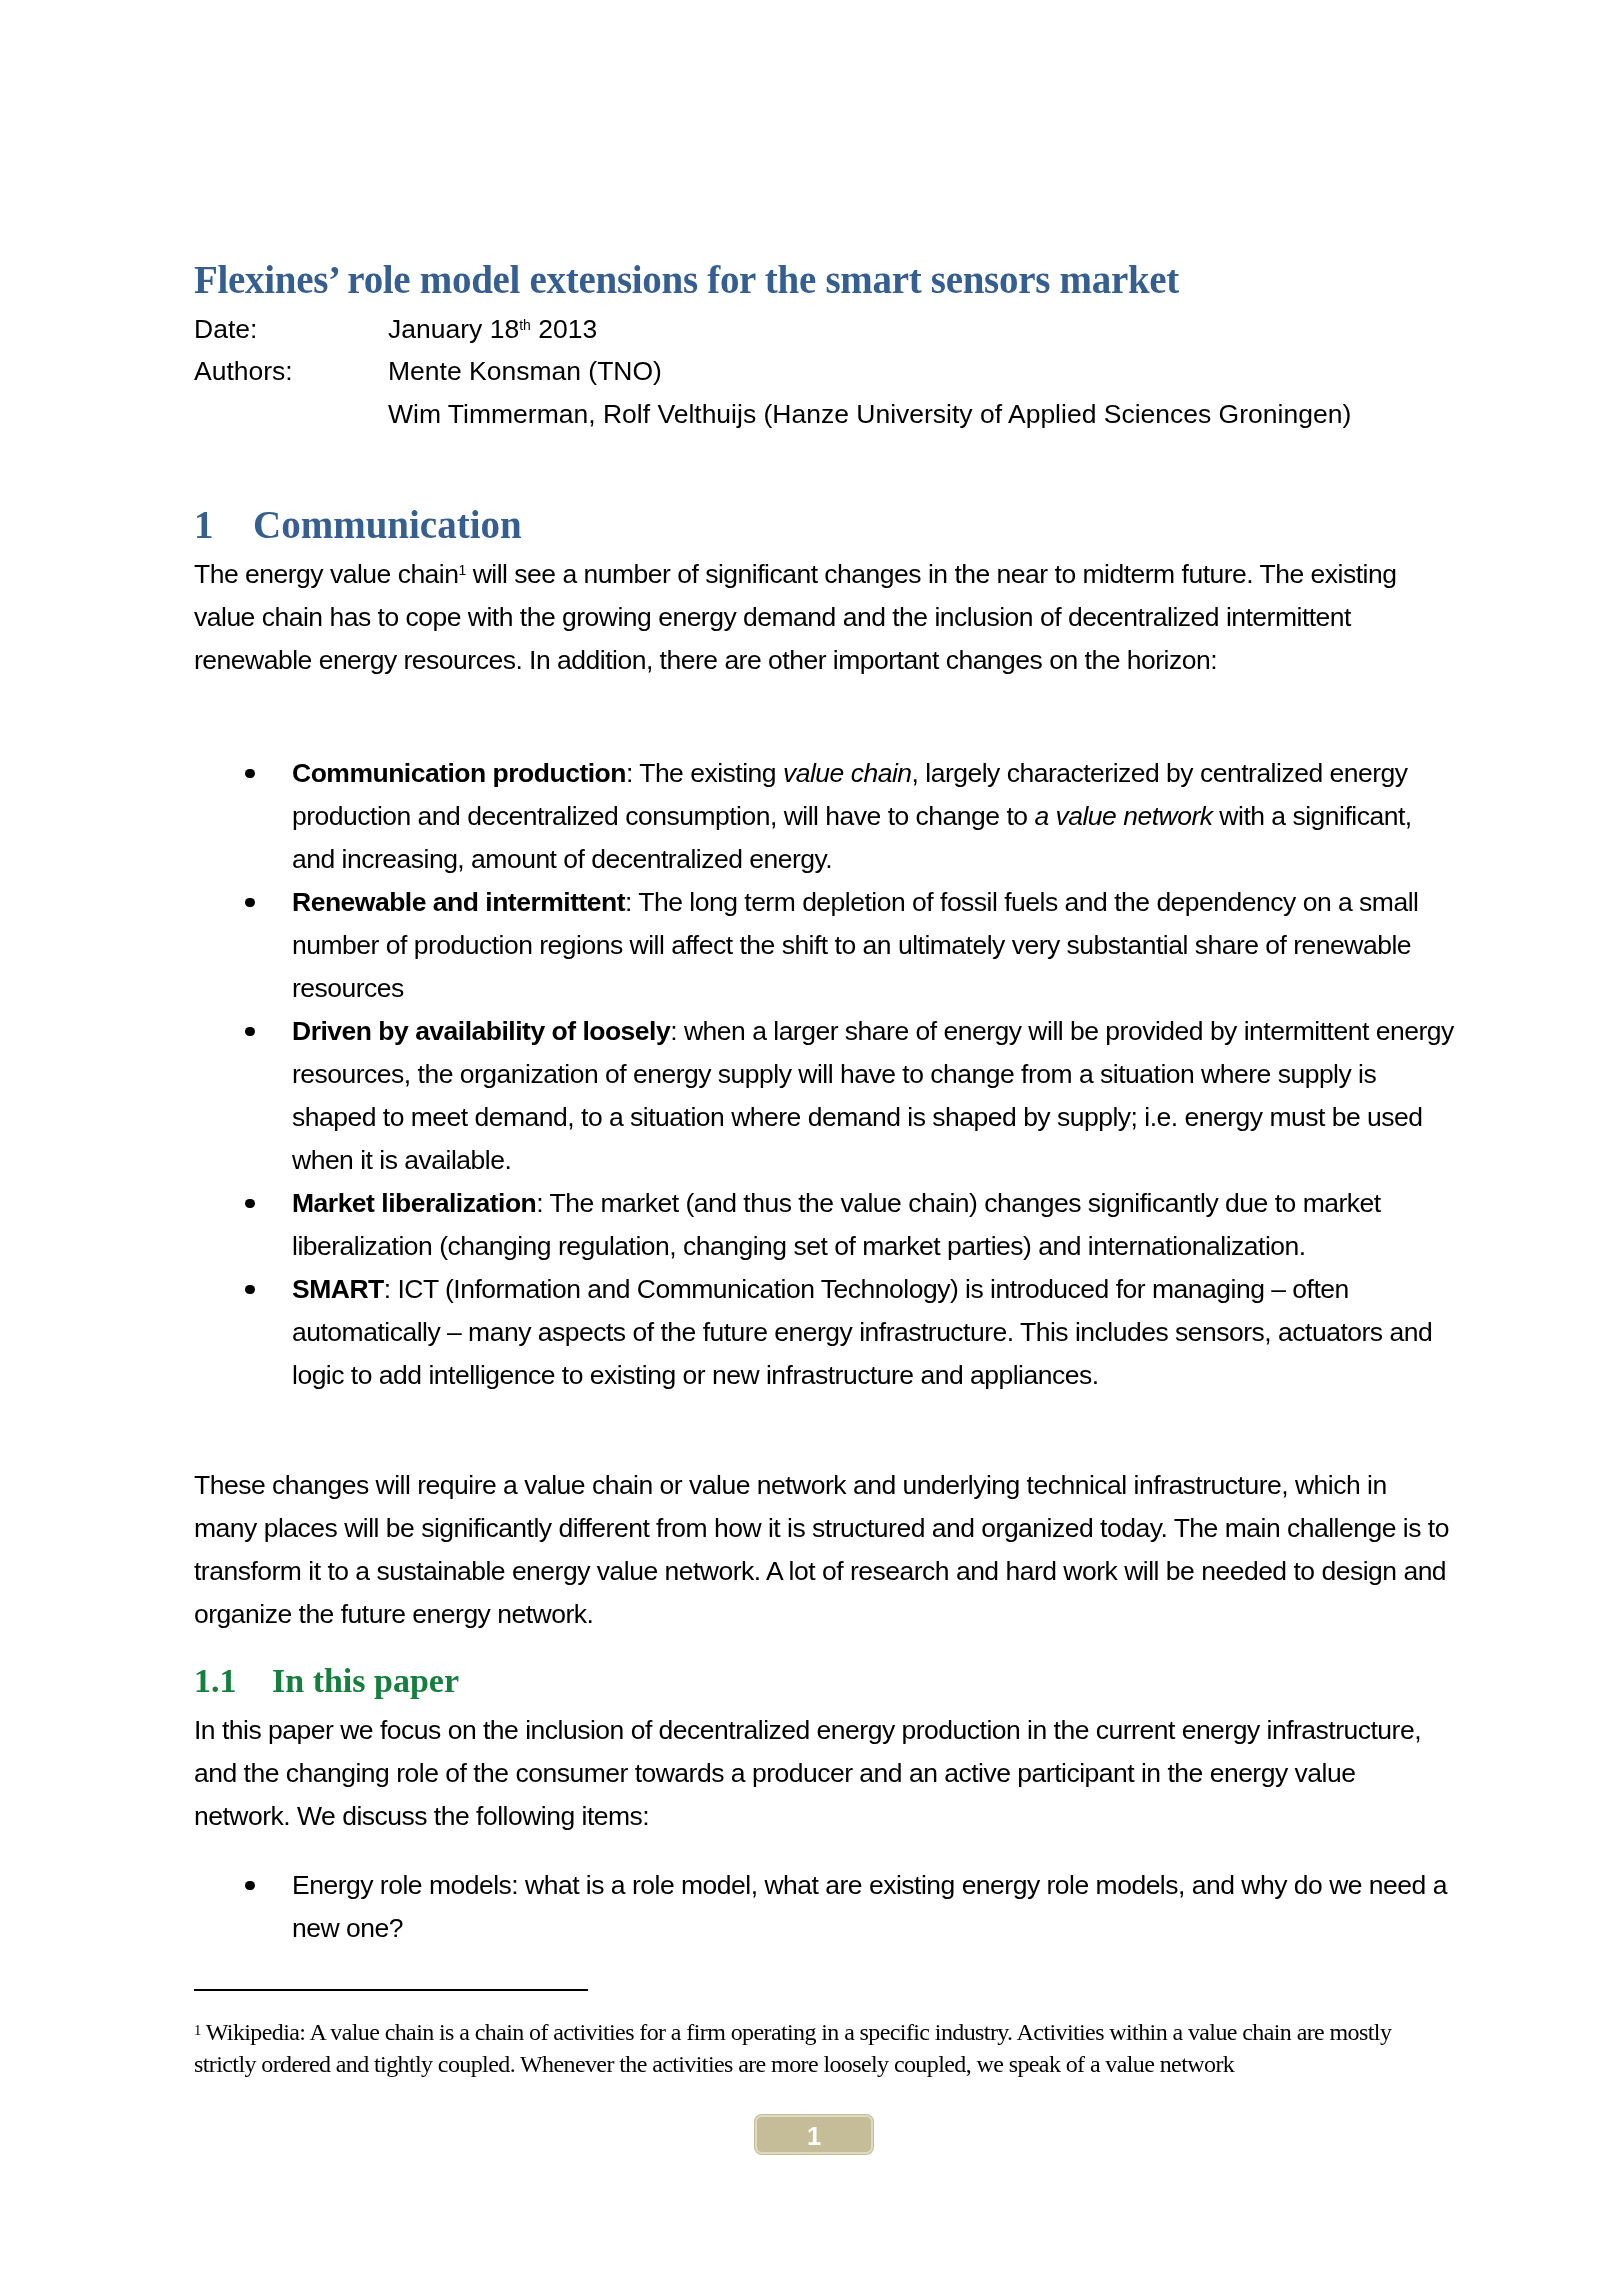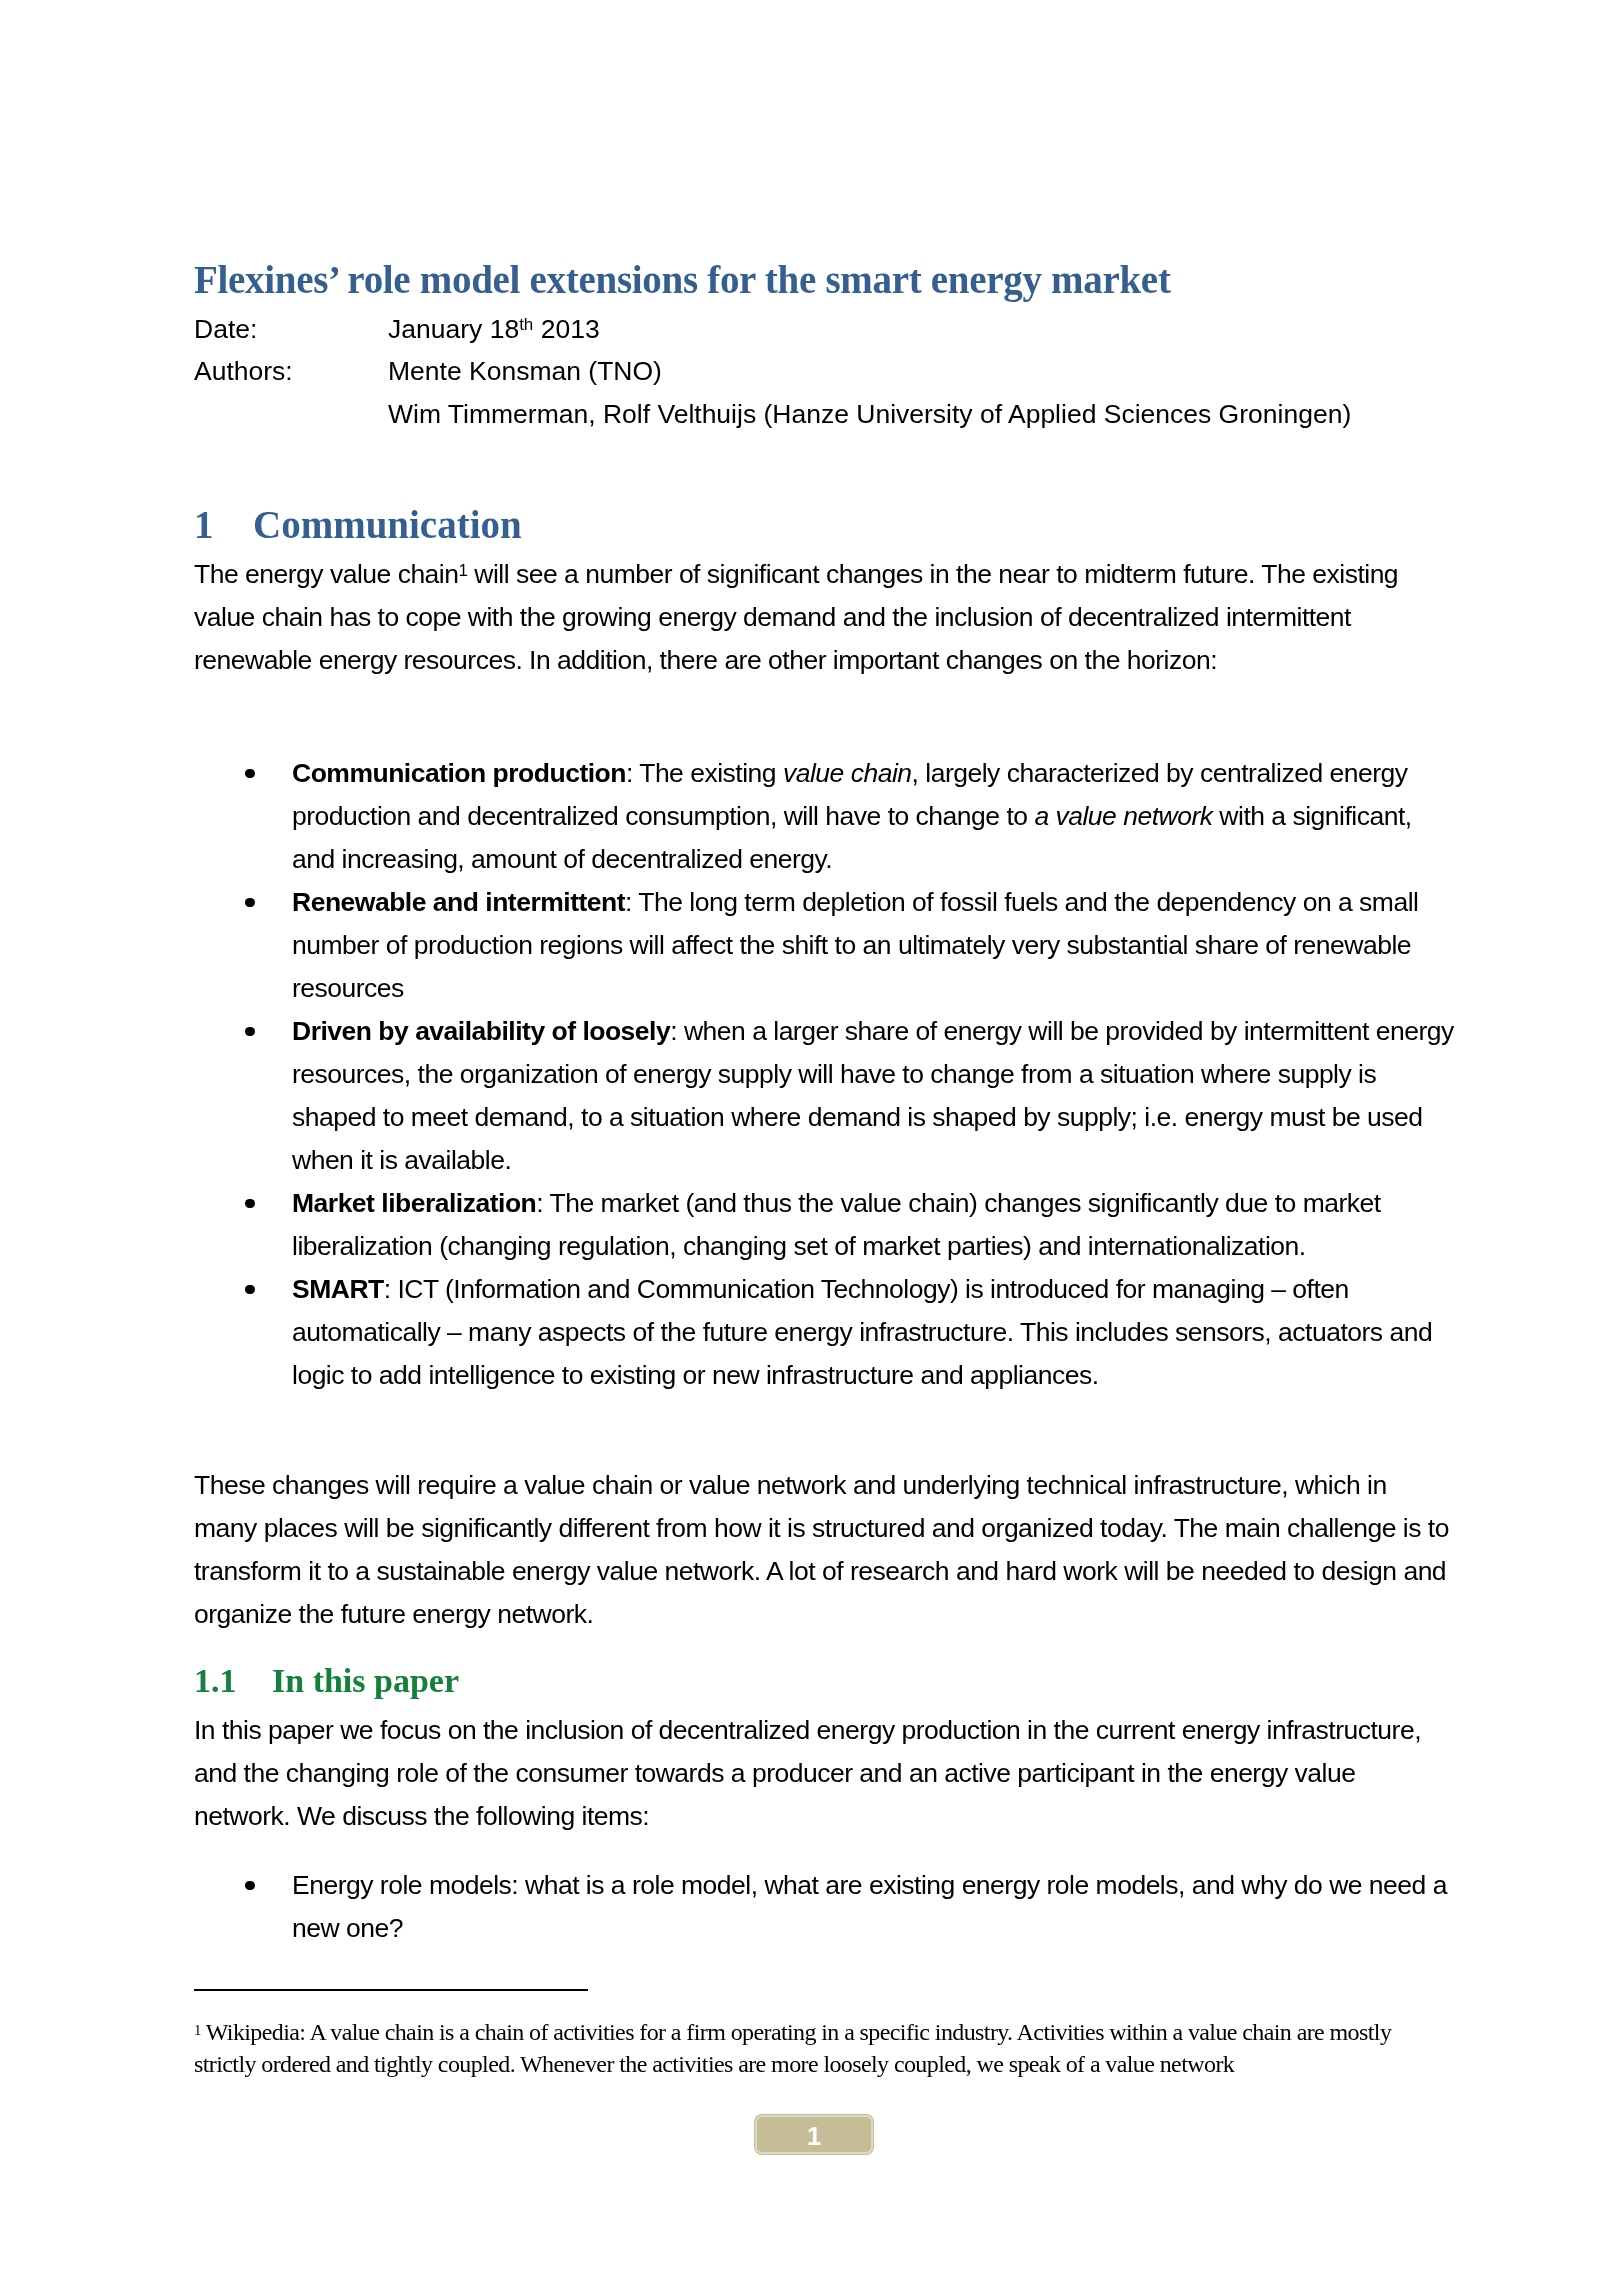--- a/index.html
+++ b/index.html
@@ -2,21 +2,21 @@
 <html><head>
 <meta charset="utf-8">
 <style>
   html, body { margin:0; padding:0; background:#ffffff; }
   body { width:1621px; height:2293px; position:relative; overflow:hidden;
          font-family:"Liberation Sans", "DejaVu Sans", sans-serif; color:#000; }
   .title { position:absolute; left:194px; top:257px; font-family:"Liberation Serif", serif;
            font-weight:bold; font-size:39px; color:#365f91; white-space:nowrap; letter-spacing:-0.3px; }
   .meta { position:absolute; left:194px; font-size:26.5px; line-height:42px; white-space:nowrap; }
   .meta .lbl { display:inline-block; width:194px; }
-  sup { font-size:17px; vertical-align:top; position:relative; top:-3.9px; }
+  sup { font-size:14px; vertical-align:top; position:relative; top:-3.9px; }
   .h1 { position:absolute; left:194px; top:502px; font-family:"Liberation Serif", serif;
         font-weight:bold; font-size:39px; color:#365f91; white-space:nowrap; }
   .h1 .num { display:inline-block; width:59px; }
   .h2 { position:absolute; left:194px; top:1662px; font-family:"Liberation Serif", serif;
         font-weight:bold; font-size:34px; color:#15803d; white-space:nowrap; }
   .h2 .num { display:inline-block; width:78px; }
   .para { position:absolute; left:194px; width:1255px; font-size:26.5px; line-height:43px; letter-spacing:-0.5px; }
   .bullets { position:absolute; left:194px; width:1264px; margin:0; padding:0; list-style:none; font-size:26.5px; line-height:43px; letter-spacing:-0.5px; }
   .bullets li { position:relative; padding-left:98px; }
   .bullets li .dot { position:absolute; left:51px; top:16.7px; width:9.8px; height:9.8px; border-radius:50%; background:#000; }
@@ -24,21 +24,21 @@
   .footnote { position:absolute; left:194px; top:2016px; width:1264px; font-family:"Liberation Serif", serif;
               font-size:24px; line-height:32px; letter-spacing:-0.6px; }
   .footnote sup { font-size:14.7px; top:-2px; }
   .page-num { position:absolute; left:755px; top:2115px; width:118px; height:39px; background:#c4bd97;
               border:2px solid #ddd9c3; border-radius:6.9px; box-shadow:0 0 0 2px #c4bd97 inset, 0 0 0 1px #c4bd97;
               color:#fff; font-weight:bold; font-size:25.5px; text-align:center; line-height:39px; box-sizing:border-box; }
 </style>
 </head>
 <body>
 
-<div class="title">Flexines’ role model extensions for the smart energy market</div>
+<div class="title">Flexines’ role model extensions for the smart sensors market</div>
 
 <div class="meta" style="top:308px;">
   <span class="lbl">Date:</span><span><span>January 18</span><sup>th</sup><span> 2013</span></span>
 </div>
 <div class="meta" style="top:350px;">
   <span class="lbl">Authors:</span><span>Mente Konsman (TNO)</span>
 </div>
 <div class="meta" style="top:393px;">
   <span class="lbl"></span><span>Wim Timmerman, Rolf Velthuijs (Hanze University of Applied Sciences Groningen)</span>
 </div>

